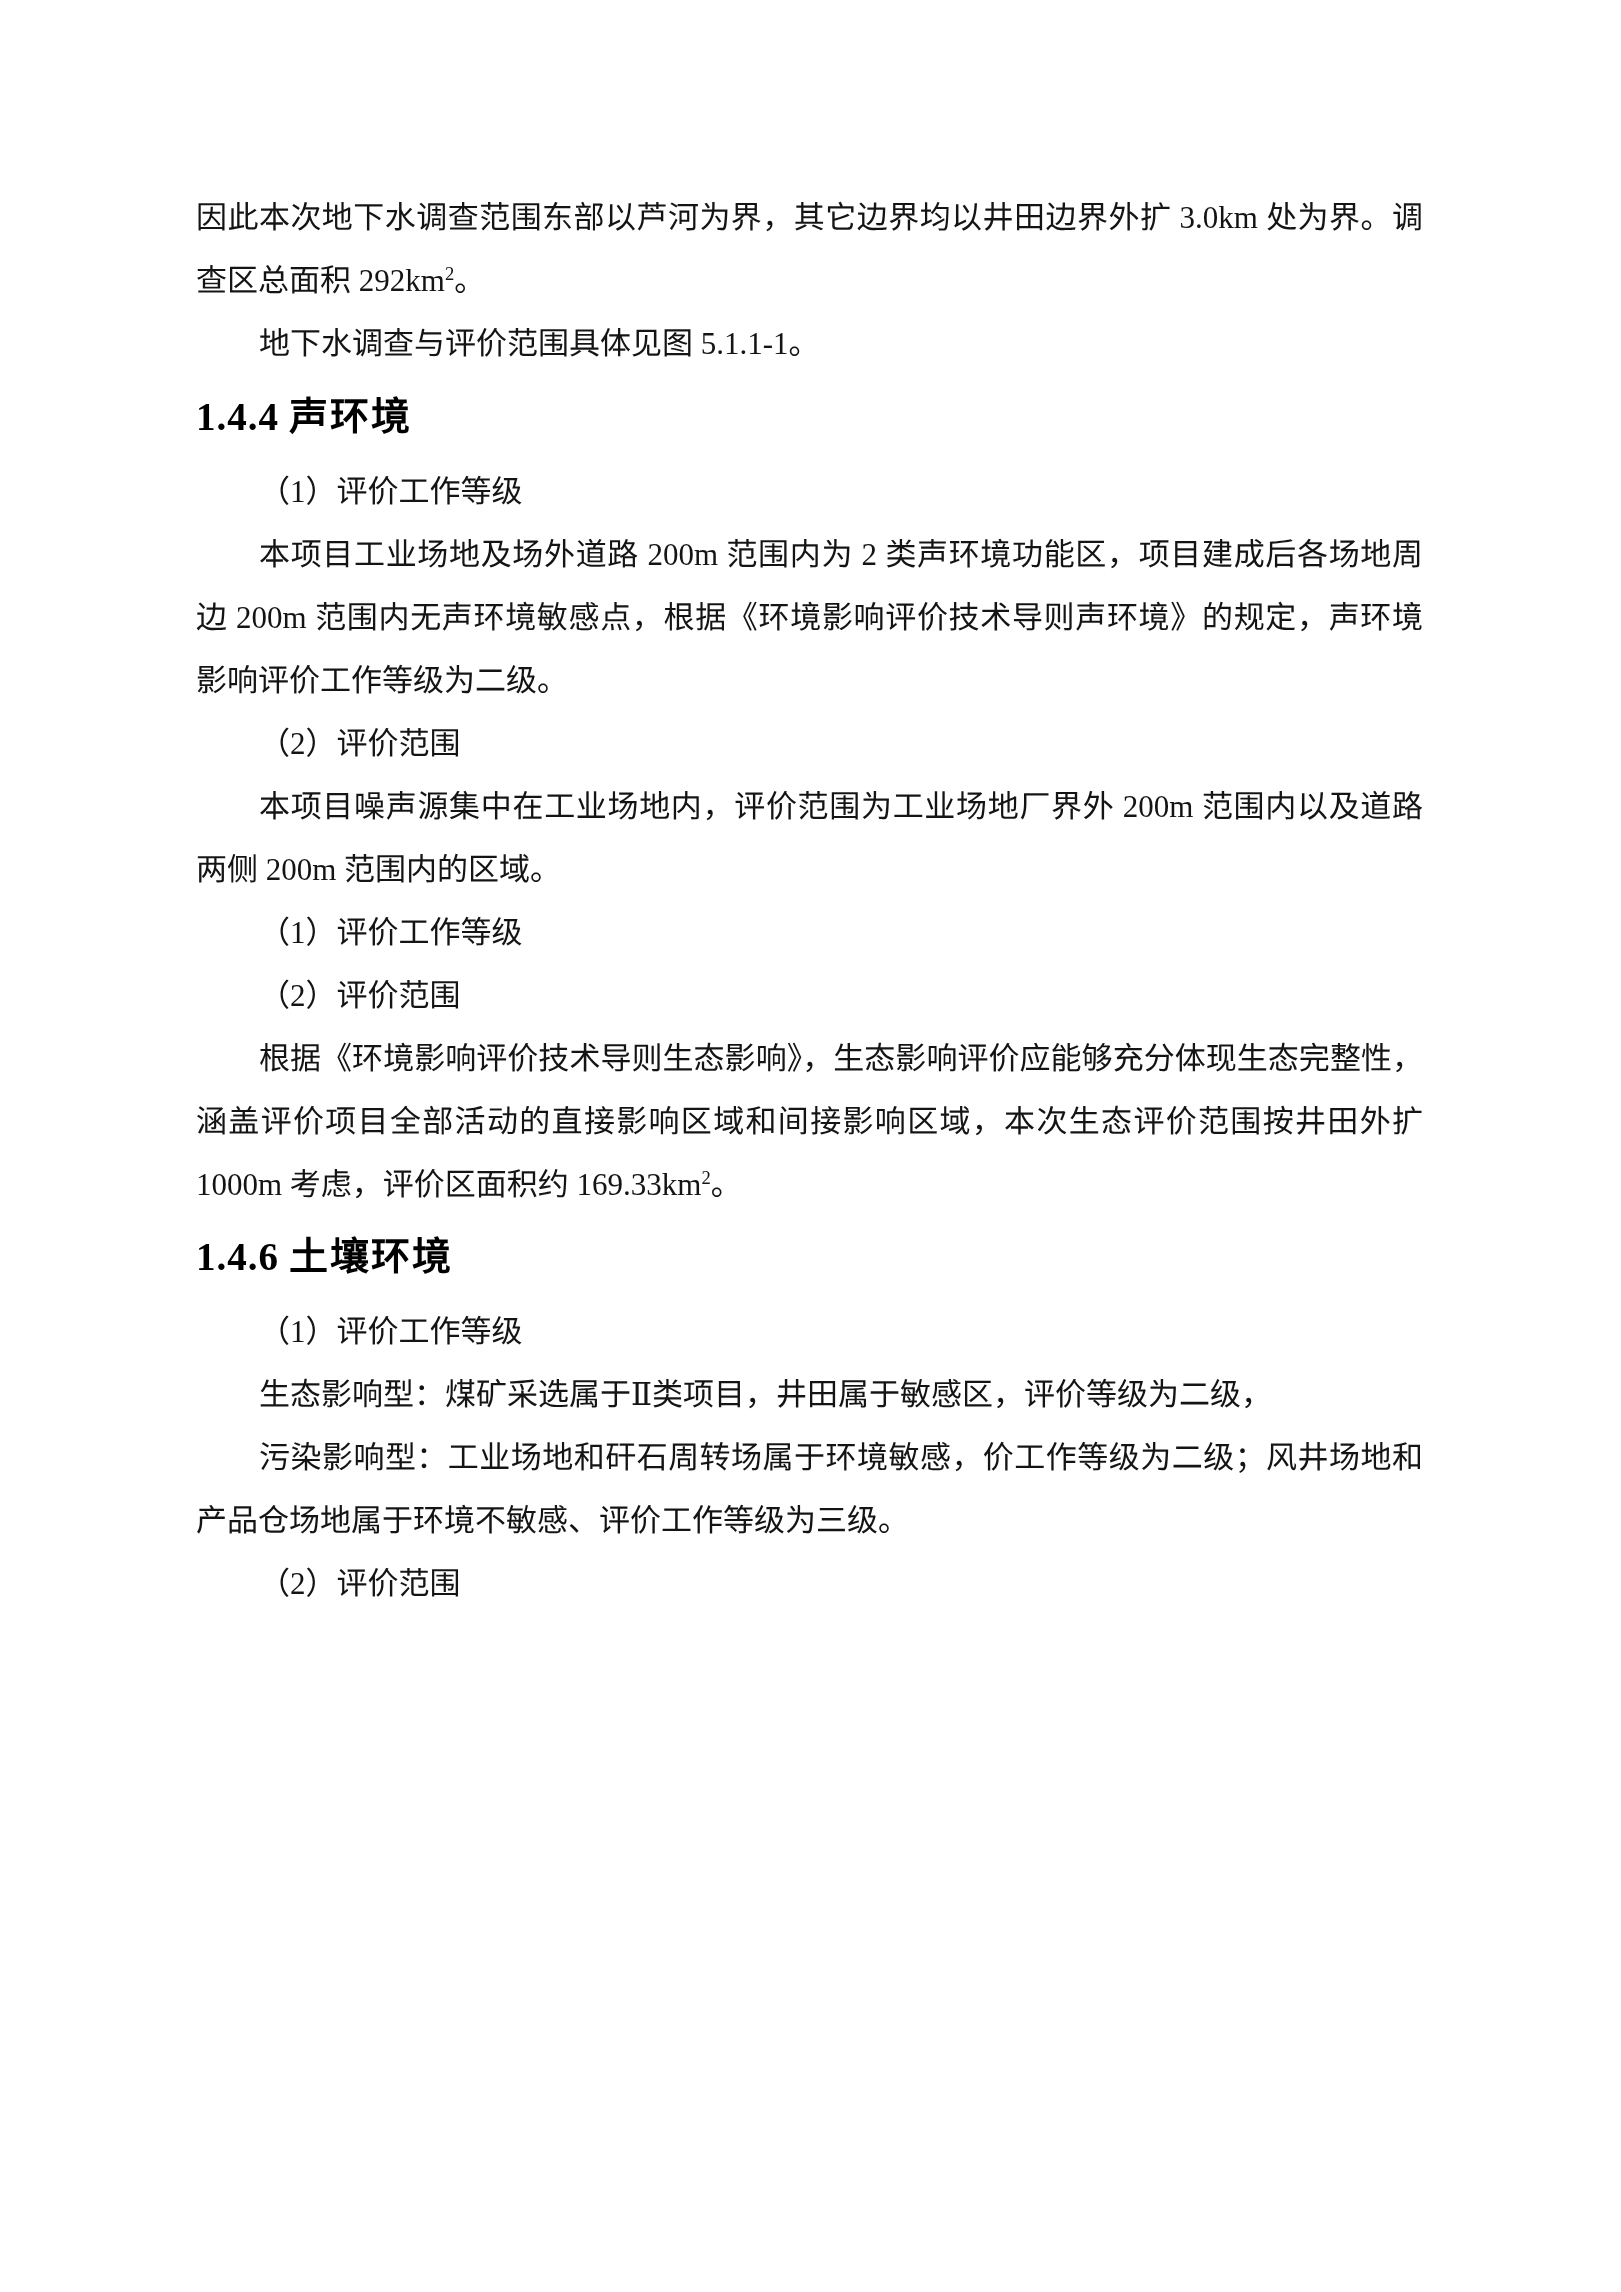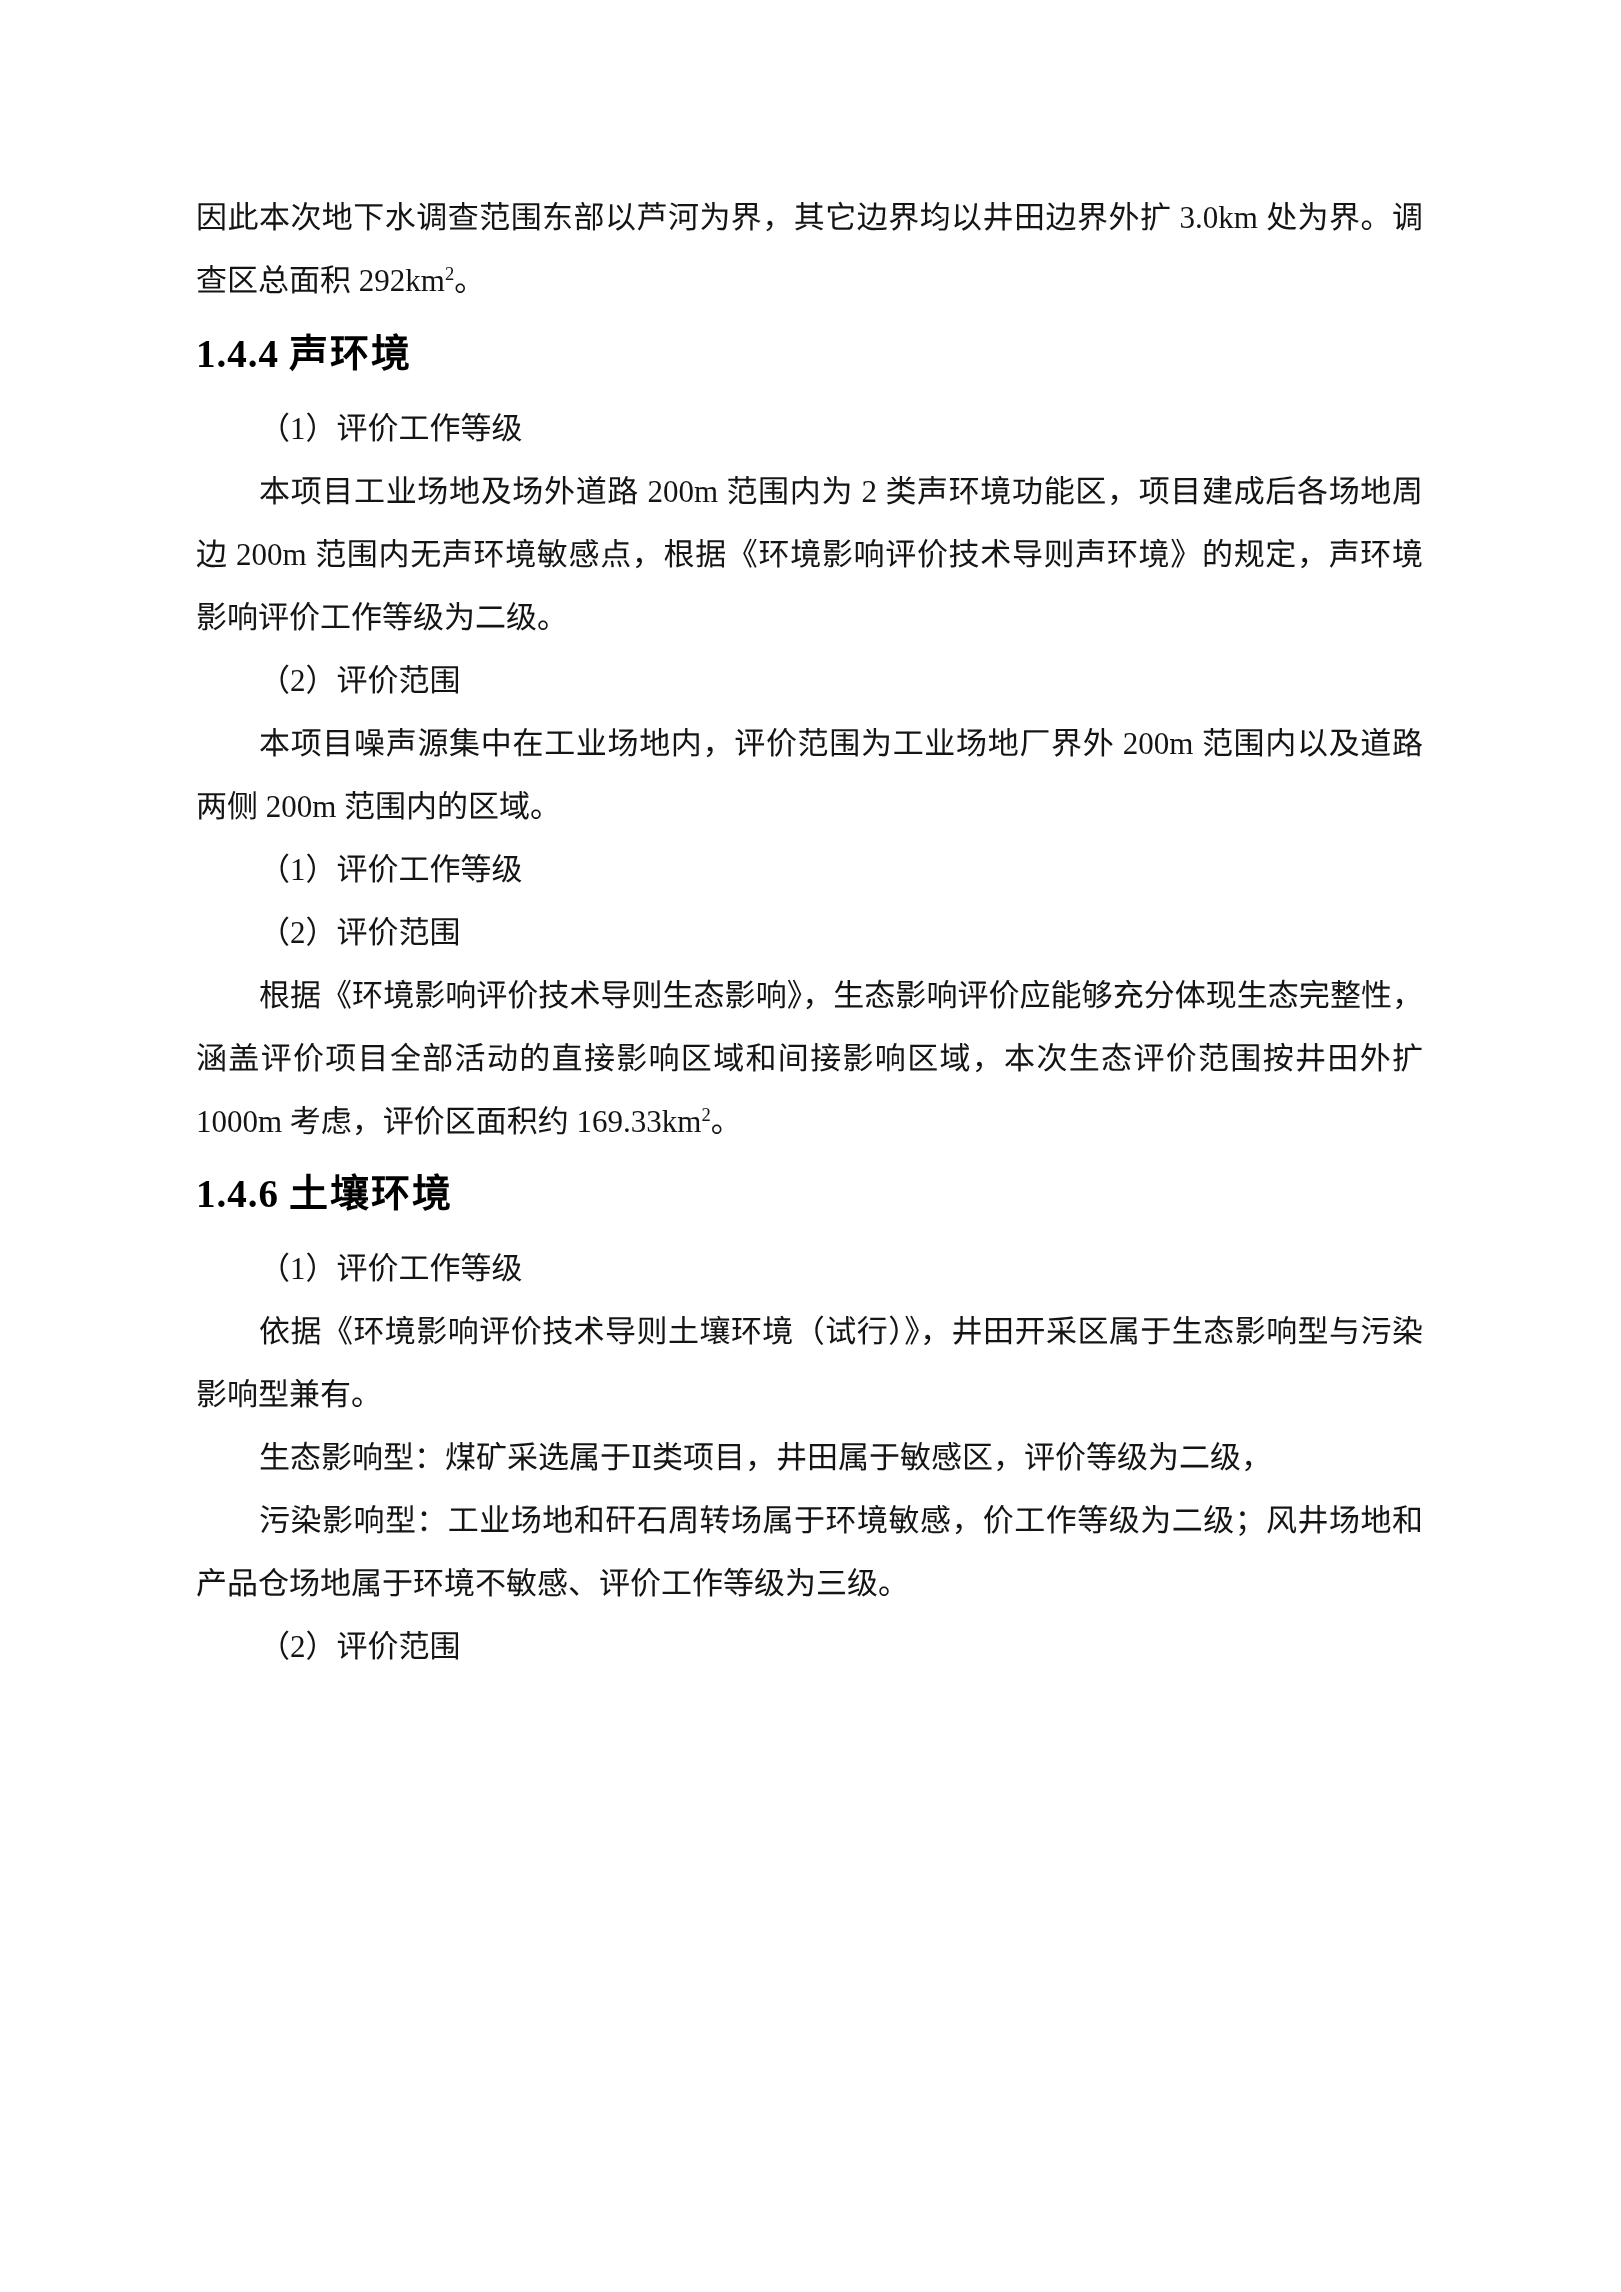--- a/index.html
+++ b/index.html
@@ -60,31 +60,31 @@
     line-height: 59px;
     color: #1c1c1c;
   }
 </style>
 </head>
 <body>
 
 <div class="page">
   <main class="doc-body">
       <p class="para"><span>因此本次地下水调查范围东部以芦河为界，其它边界均以井田边界外扩 3.0km 处为界。调查区总面积 292km</span><sup>2</sup><span>。</span></p>
+      <p class="para indent"><span>地下水调查与评价范围具体见图 5.1.1-1。</span></p>
       <h2 class="sec-heading"><span class="h-num">1.4.4</span><span class="h-title">声环境</span></h2>
       <p class="para indent"><span>（1）评价工作等级</span></p>
       <p class="para indent"><span>本项目工业场地及场外道路 200m 范围内为 2 类声环境功能区，项目建成后各场地周边 200m 范围内无声环境敏感点，根据《环境影响评价技术导则声环境》的规定，声环境影响评价工作等级为二级。</span></p>
       <p class="para indent"><span>（2）评价范围</span></p>
       <p class="para indent"><span>本项目噪声源集中在工业场地内，评价范围为工业场地厂界外 200m 范围内以及道路两侧 200m 范围内的区域。</span></p>
       <p class="para indent"><span>（1）评价工作等级</span></p>
       <p class="para indent"><span>（2）评价范围</span></p>
       <p class="para indent"><span>根据《环境影响评价技术导则生态影响》，生态影响评价应能够充分体现生态完整性，涵盖评价项目全部活动的直接影响区域和间接影响区域，本次生态评价范围按井田外扩 1000m 考虑，评价区面积约 169.33km</span><sup>2</sup><span>。</span></p>
       <h2 class="sec-heading"><span class="h-num">1.4.6</span><span class="h-title">土壤环境</span></h2>
       <p class="para indent"><span>（1）评价工作等级</span></p>
-      <p class="para indent"><span>依据《环境影响评价技术导则土壤环境（试行）》，井田开采区属于生态影响型与污染影响型兼有。</span></p>
       <p class="para indent"><span>生态影响型：煤矿采选属于Ⅱ类项目，井田属于敏感区，评价等级为二级，</span></p>
       <p class="para indent"><span>污染影响型：工业场地和矸石周转场属于环境敏感，价工作等级为二级；风井场地和产品仓场地属于环境不敏感、评价工作等级为三级。</span></p>
       <p class="para indent"><span>（2）评价范围</span></p>
     </main>
   <div class="page-footer">
     <span>21</span>
   </div>
 </div>
 
 

